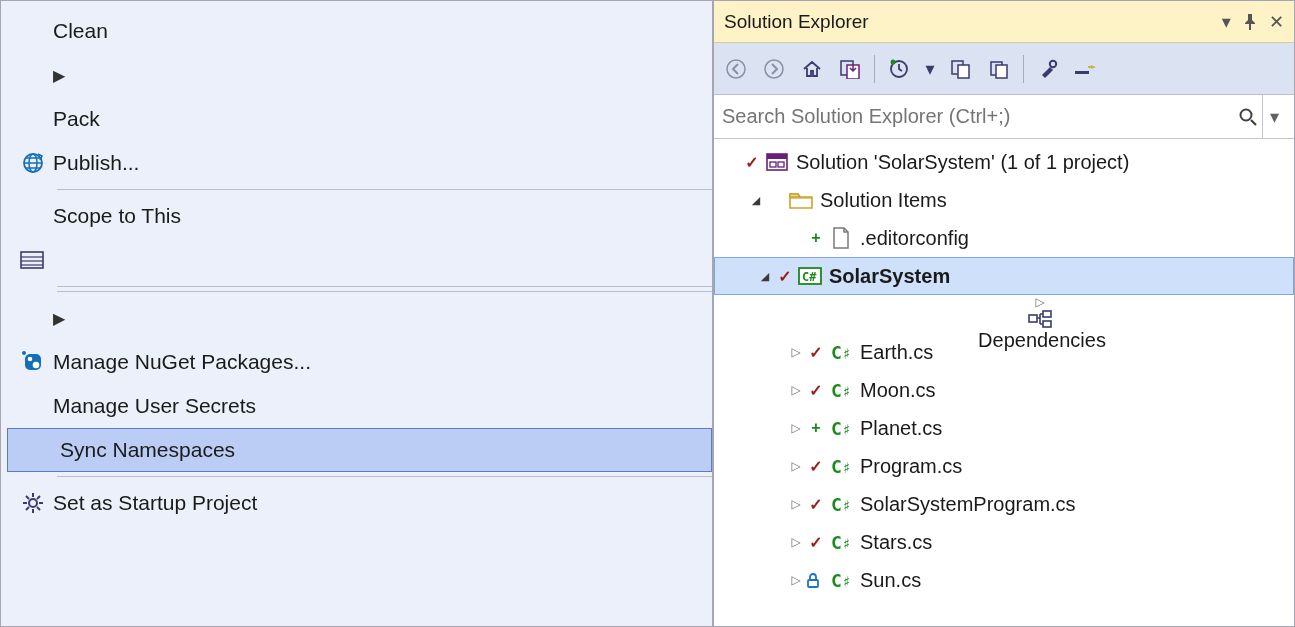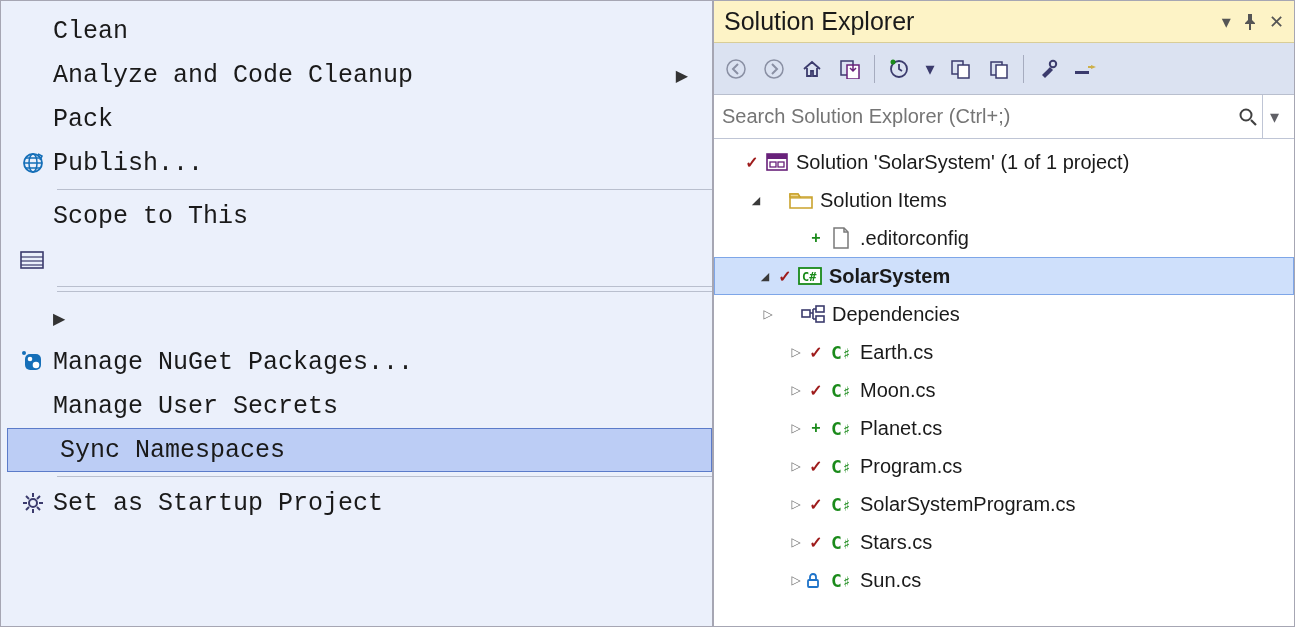--- a/index.html
+++ b/index.html
@@ -36,22 +36,21 @@
   }
   .menu-icon {
     width: 40px;
     display: flex;
     justify-content: center;
     align-items: center;
     color: #3b3b6d;
   }
   .menu-label {
     flex: 1;
-    font-size: 25px;
-    font-family: Liberation Mono, monospace;
+    font-size: 21px;
   }
   .submenu-arrow {
     font-size: 16px;
     color: #333;
   }
   .menu-sep {
     height: 1px;
     background: #b9bfce;
     margin: 4px 0 4px 56px;
   }
@@ -66,21 +65,21 @@
     background: #fff;
   }
   .se-title {
     background: #fdf3c6;
     height: 42px;
     display: flex;
     align-items: center;
     padding: 0 10px;
     border-bottom: 1px solid #d8cd98;
   }
-  .se-title-text { flex: 1; font-size: 25px; }
+  .se-title-text { flex: 1; font-size: 19px; }
   .se-title-icons { display: flex; gap: 12px; align-items: center; }
   .se-title-icons span { cursor: default; color: #555; font-size: 18px; }
   .se-toolbar {
     background: #dbe2f1;
     height: 52px;
     display: flex;
     align-items: center;
     padding: 0 8px;
     gap: 10px;
     border-bottom: 1px solid #b9bfce;
@@ -159,21 +158,20 @@
 </head>
 <body>
 
 <div class="context-menu" id="context-menu">
     <div class="menu-item">
       <span class="menu-icon"></span>
       <span class="menu-label">Clean</span>
     </div>
     <div class="menu-item">
       <span class="menu-icon"></span>
-      <span class="menu-label">Analyze and Code Cleanup</span>
       <span class="submenu-arrow">▶</span>
     </div>
     <div class="menu-item">
       <span class="menu-icon"></span>
       <span class="menu-label">Pack</span>
     </div>
     <div class="menu-item">
       <span class="menu-icon">
         <svg width="24" height="24" viewBox="0 0 24 24">
           <circle cx="12" cy="12" r="9" fill="none" stroke="#156fb8" stroke-width="1.8"></circle>
@@ -370,21 +368,21 @@
         <span class="expander open"></span>
         <span class="status-icon check">✓</span>
         <span class="type-icon">
           <svg width="26" height="22" viewBox="0 0 26 22">
             <rect x="2" y="3" width="22" height="16" fill="#fff" stroke="#1a8a1a" stroke-width="1.8"></rect>
             <text x="5" y="16" font-size="12" font-weight="bold" fill="#1a8a1a" font-family="Consolas,monospace">C#</text>
           </svg>
         </span>
         <span class="tree-label">SolarSystem</span>
       </div>
-      <div class="tree-row" style="padding-left: 44px;">
+      <div class="tree-row" style="padding-left: 72px; flex-direction: column;">
         <span class="expander closed"></span>
         <span class="status-icon none"></span>
         <span class="type-icon">
           <svg width="26" height="20" viewBox="0 0 26 20">
             <rect x="2" y="6" width="8" height="7" fill="none" stroke="#3b3b6d" stroke-width="1.6"></rect>
             <rect x="16" y="2" width="8" height="6" fill="none" stroke="#3b3b6d" stroke-width="1.6"></rect>
             <rect x="16" y="12" width="8" height="6" fill="none" stroke="#3b3b6d" stroke-width="1.6"></rect>
             <path d="M10 9h3M13 5h3M13 15h3M13 5v10" stroke="#3b3b6d" stroke-width="1.6" fill="none"></path>
           </svg>
         </span>

